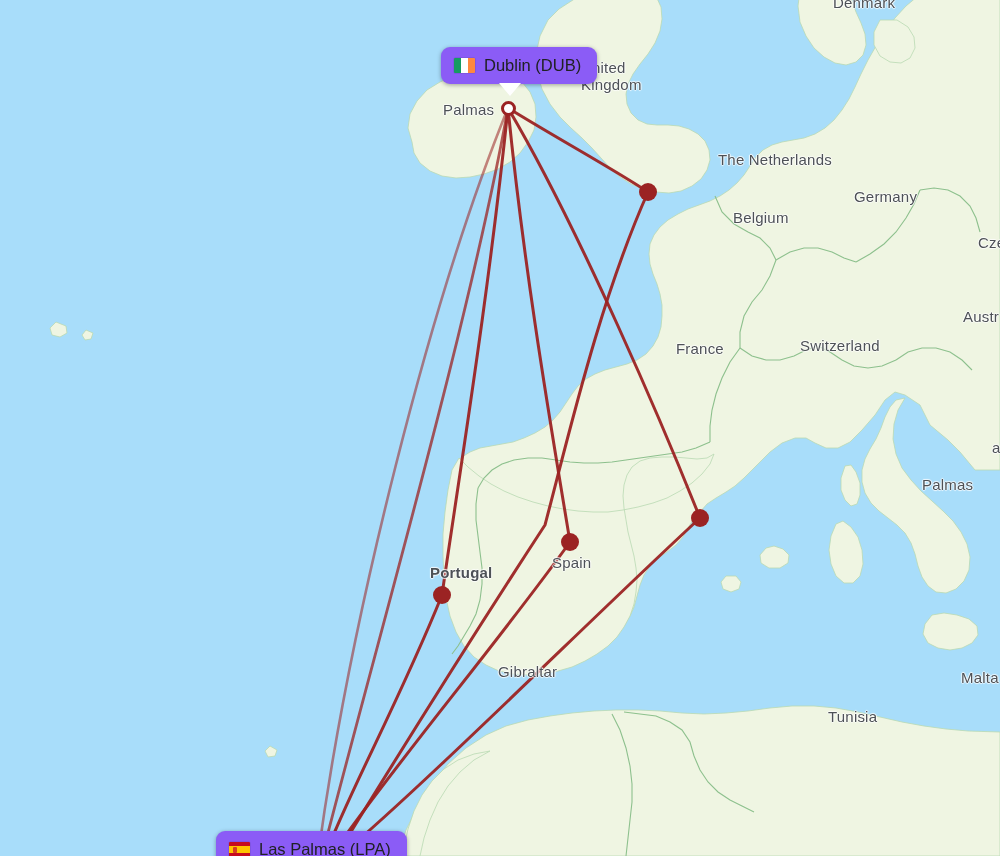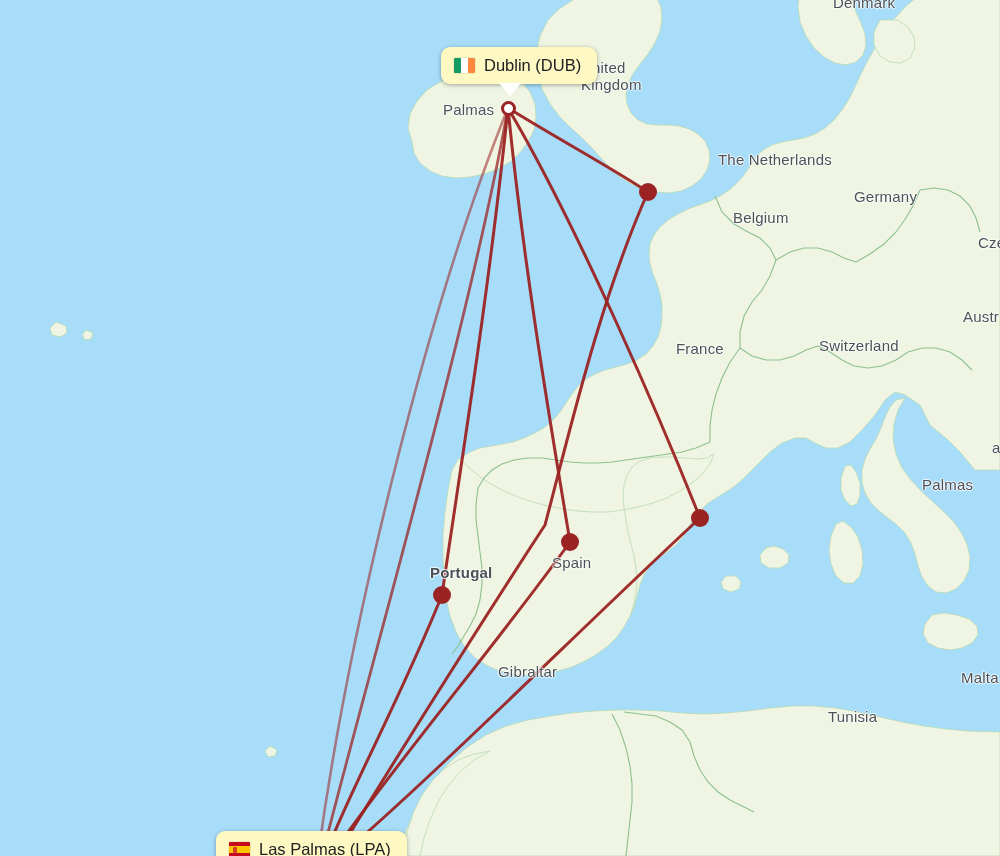--- a/index.html
+++ b/index.html
@@ -58,21 +58,21 @@
     margin-top: -7.5px;
     background: #ffffff;
     border: 3px solid #9b2323;
     box-sizing: border-box;
     z-index: 40;
   }
 
   
   .tooltip {
     position: absolute;
-    background: #fef9c3;
+    background: #8b5cf6;
     border-radius: 9px;
     box-shadow: 0 1px 4px rgba(0,0,0,.34);
     padding: 9px 16px 9px 13px;
     display: flex;
     align-items: center;
     gap: 9px;
     z-index: 60;
     white-space: nowrap;
   }
   .tooltip .tip-label {
@@ -303,21 +303,21 @@
 
   <div id="labels-layer">
       <div class="country-label" style="left: 833px; top: -6px;">Denmark</div>
       <div class="country-label" style="left: 443px; top: 101px;">Palmas</div>
       <div class="country-label two-line" style="left: 581px; top: 59px;">United<br>Kingdom</div>
       <div class="country-label" style="left: 718px; top: 151px;">The Netherlands</div>
       <div class="country-label" style="left: 854px; top: 188px;">Germany</div>
       <div class="country-label" style="left: 733px; top: 209px;">Belgium</div>
       <div class="country-label" style="left: 978px; top: 234px;">Cze</div>
       <div class="country-label" style="left: 676px; top: 340px;">France</div>
-      <div class="country-label" style="left: 800px; top: 337px; margin-left: 19px;">Switzerland</div>
+      <div class="country-label" style="left: 800px; top: 337px;">Switzerland</div>
       <div class="country-label" style="left: 963px; top: 308px;">Austr</div>
       <div class="country-label" style="left: 992px; top: 439px;">a</div>
       <div class="country-label" style="left: 922px; top: 476px;">Palmas</div>
       <div class="country-label" style="left: 430px; top: 564px; font-weight: bold;">Portugal</div>
       <div class="country-label" style="left: 552px; top: 554px;">Spain</div>
       <div class="country-label" style="left: 498px; top: 663px;">Gibraltar</div>
       <div class="country-label" style="left: 961px; top: 669px;">Malta</div>
       <div class="country-label" style="left: 828px; top: 708px;">Tunisia</div>
     </div>
 

